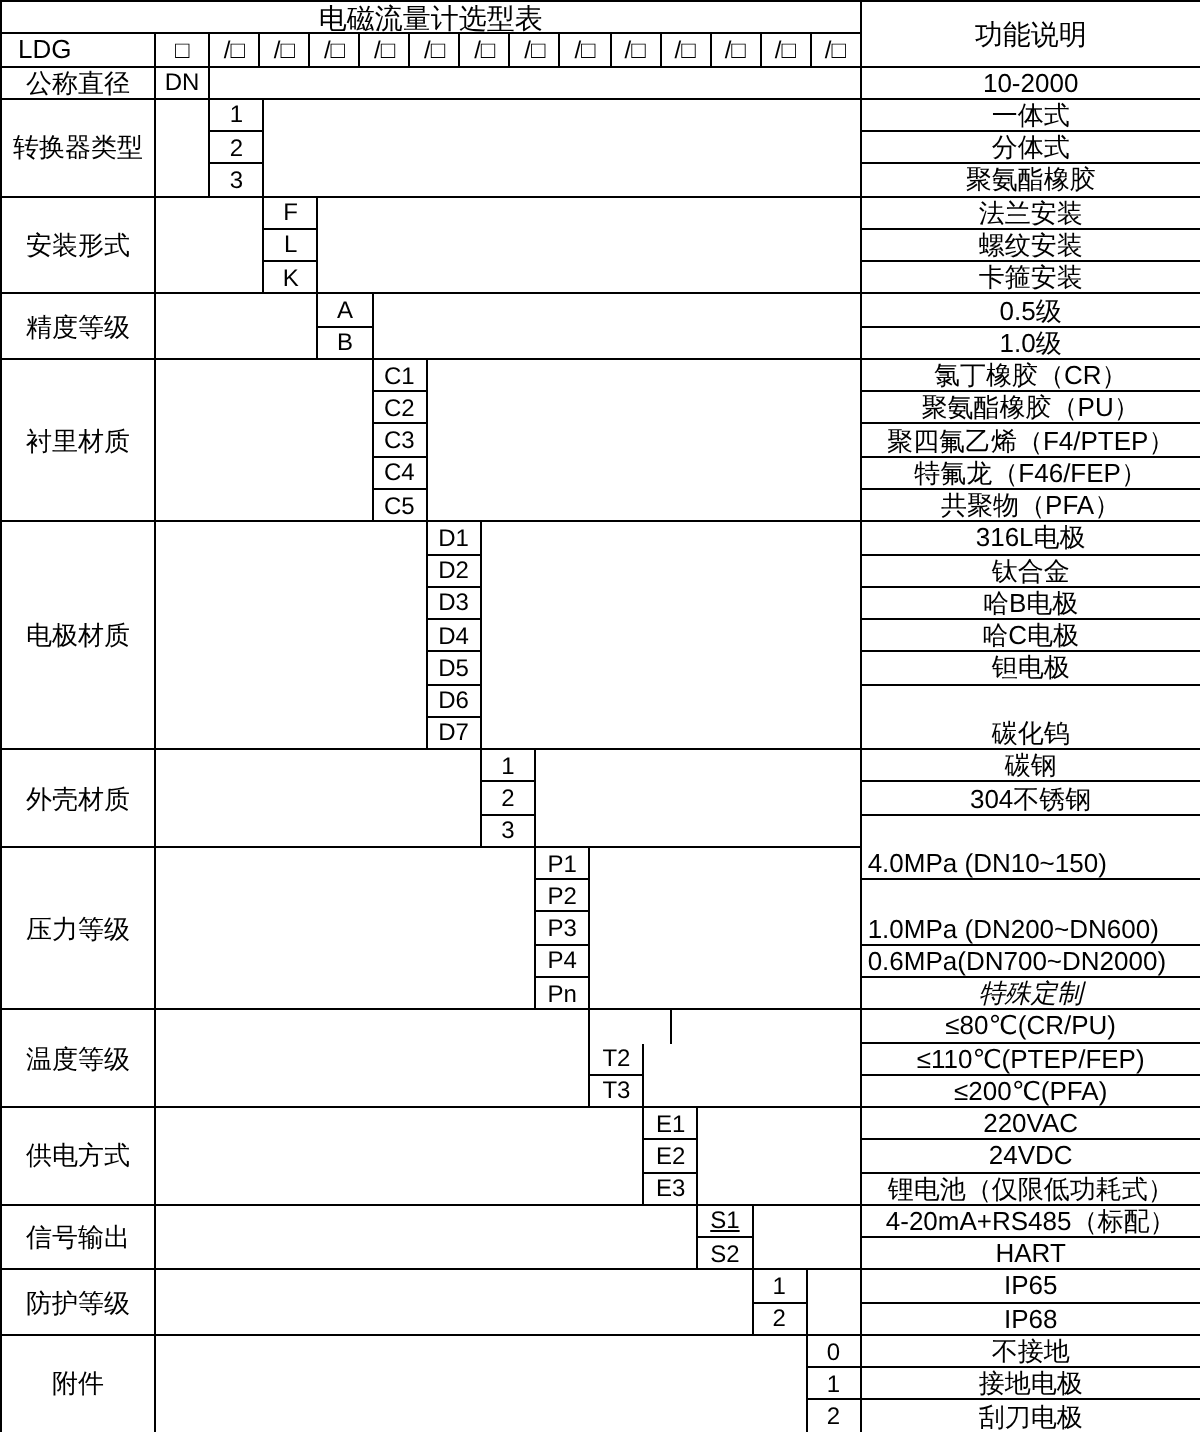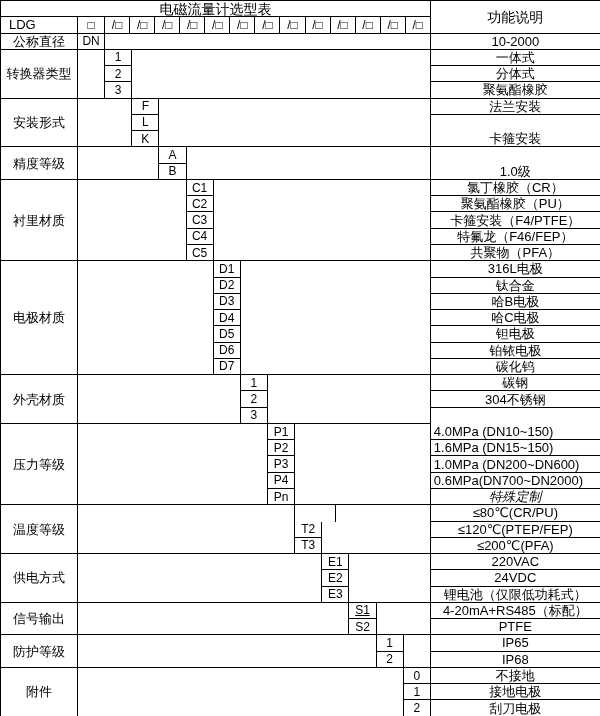--- a/index.html
+++ b/index.html
@@ -66,104 +66,104 @@
     <div class="c br bb code" style="grid-area: 5 / 3 / span 1 / span 1;">2</div>
     <div class="c br bb desc" style="grid-area: 5 / 15 / span 1 / span 1;">分体式</div>
     <div class="c br bb code" style="grid-area: 6 / 3 / span 1 / span 1;">3</div>
     <div class="c br bb desc" style="grid-area: 6 / 15 / span 1 / span 1;">聚氨酯橡胶</div>
     <div class="c br bb" style="grid-area: 4 / 4 / span 3 / span 11;"></div>
     <div class="c br bb lbl" style="grid-area: 7 / 1 / span 3 / span 1;">安装形式</div>
     <div class="c br bb" style="grid-area: 7 / 2 / span 3 / span 2;"></div>
     <div class="c br bb code" style="grid-area: 7 / 4 / span 1 / span 1;">F</div>
     <div class="c br bb desc" style="grid-area: 7 / 15 / span 1 / span 1;">法兰安装</div>
     <div class="c br bb code" style="grid-area: 8 / 4 / span 1 / span 1;">L</div>
+    <div class="c br bb desc" style="grid-area: 8 / 15 / span 1 / span 1;">螺纹安装</div>
     <div class="c br bb code" style="grid-area: 9 / 4 / span 1 / span 1;">K</div>
     <div class="c br bb desc" style="grid-area: 9 / 15 / span 1 / span 1;">卡箍安装</div>
     <div class="c br bb" style="grid-area: 7 / 5 / span 3 / span 10;"></div>
     <div class="c br bb lbl" style="grid-area: 10 / 1 / span 2 / span 1;">精度等级</div>
     <div class="c br bb" style="grid-area: 10 / 2 / span 2 / span 3;"></div>
     <div class="c br bb code" style="grid-area: 10 / 5 / span 1 / span 1;">A</div>
+    <div class="c br bb desc" style="grid-area: 10 / 15 / span 1 / span 1;">0.5级</div>
     <div class="c br bb code" style="grid-area: 11 / 5 / span 1 / span 1;">B</div>
     <div class="c br bb desc" style="grid-area: 11 / 15 / span 1 / span 1;">1.0级</div>
     <div class="c br bb" style="grid-area: 10 / 6 / span 2 / span 9;"></div>
     <div class="c br bb lbl" style="grid-area: 12 / 1 / span 5 / span 1;">衬里材质</div>
     <div class="c br bb" style="grid-area: 12 / 2 / span 5 / span 4;"></div>
     <div class="c br bb code" style="grid-area: 12 / 6 / span 1 / span 1;">C1</div>
     <div class="c br bb desc" style="grid-area: 12 / 15 / span 1 / span 1;">氯丁橡胶（CR）</div>
     <div class="c br bb code" style="grid-area: 13 / 6 / span 1 / span 1;">C2</div>
     <div class="c br bb desc" style="grid-area: 13 / 15 / span 1 / span 1;">聚氨酯橡胶（PU）</div>
     <div class="c br bb code" style="grid-area: 14 / 6 / span 1 / span 1;">C3</div>
-    <div class="c br bb desc" style="grid-area: 14 / 15 / span 1 / span 1;">卡箍安装（F4/PTFE）</div>
+    <div class="c br bb desc" style="grid-area: 14 / 15 / span 1 / span 1;">聚四氟乙烯（F4/PTEP）</div>
     <div class="c br bb code" style="grid-area: 15 / 6 / span 1 / span 1;">C4</div>
     <div class="c br bb desc" style="grid-area: 15 / 15 / span 1 / span 1;">特氟龙（F46/FEP）</div>
     <div class="c br bb code" style="grid-area: 16 / 6 / span 1 / span 1;">C5</div>
     <div class="c br bb desc" style="grid-area: 16 / 15 / span 1 / span 1;">共聚物（PFA）</div>
     <div class="c br bb" style="grid-area: 12 / 7 / span 5 / span 8;"></div>
     <div class="c br bb lbl" style="grid-area: 17 / 1 / span 7 / span 1;">电极材质</div>
     <div class="c br bb" style="grid-area: 17 / 2 / span 7 / span 5;"></div>
     <div class="c br bb code" style="grid-area: 17 / 7 / span 1 / span 1;">D1</div>
     <div class="c br bb desc" style="grid-area: 17 / 15 / span 1 / span 1;">316L电极</div>
     <div class="c br bb code" style="grid-area: 18 / 7 / span 1 / span 1;">D2</div>
     <div class="c br bb desc" style="grid-area: 18 / 15 / span 1 / span 1;">钛合金</div>
     <div class="c br bb code" style="grid-area: 19 / 7 / span 1 / span 1;">D3</div>
     <div class="c br bb desc" style="grid-area: 19 / 15 / span 1 / span 1;">哈B电极</div>
     <div class="c br bb code" style="grid-area: 20 / 7 / span 1 / span 1;">D4</div>
     <div class="c br bb desc" style="grid-area: 20 / 15 / span 1 / span 1;">哈C电极</div>
     <div class="c br bb code" style="grid-area: 21 / 7 / span 1 / span 1;">D5</div>
     <div class="c br bb desc" style="grid-area: 21 / 15 / span 1 / span 1;">钽电极</div>
     <div class="c br bb code" style="grid-area: 22 / 7 / span 1 / span 1;">D6</div>
-    <div class="c br bb desc" style="grid-area: 22 / 15 / span 1 / span 1;">铂铱电极</div>
     <div class="c br bb code" style="grid-area: 23 / 7 / span 1 / span 1;">D7</div>
     <div class="c br bb desc" style="grid-area: 23 / 15 / span 1 / span 1;">碳化钨</div>
     <div class="c br bb" style="grid-area: 17 / 8 / span 7 / span 7;"></div>
     <div class="c br bb lbl" style="grid-area: 24 / 1 / span 3 / span 1;">外壳材质</div>
     <div class="c br bb" style="grid-area: 24 / 2 / span 3 / span 6;"></div>
     <div class="c br bb code" style="grid-area: 24 / 8 / span 1 / span 1;">1</div>
     <div class="c br bb desc" style="grid-area: 24 / 15 / span 1 / span 1;">碳钢</div>
     <div class="c br bb code" style="grid-area: 25 / 8 / span 1 / span 1;">2</div>
     <div class="c br bb desc" style="grid-area: 25 / 15 / span 1 / span 1;">304不锈钢</div>
     <div class="c br bb code" style="grid-area: 26 / 8 / span 1 / span 1;">3</div>
     <div class="c br bb" style="grid-area: 24 / 9 / span 3 / span 6;"></div>
     <div class="c br bb lbl" style="grid-area: 27 / 1 / span 5 / span 1;">压力等级</div>
     <div class="c br bb" style="grid-area: 27 / 2 / span 5 / span 7;"></div>
     <div class="c br bb code" style="grid-area: 27 / 9 / span 1 / span 1;">P1</div>
     <div class="c br bb desc left" style="grid-area: 27 / 15 / span 1 / span 1;">4.0MPa (DN10~150)</div>
     <div class="c br bb code" style="grid-area: 28 / 9 / span 1 / span 1;">P2</div>
-    <div class="c br bb desc left" style="grid-area: 28 / 15 / span 1 / span 1;">1.6MPa (DN15~150)</div>
     <div class="c br bb code" style="grid-area: 29 / 9 / span 1 / span 1;">P3</div>
     <div class="c br bb desc left" style="grid-area: 29 / 15 / span 1 / span 1;">1.0MPa (DN200~DN600)</div>
     <div class="c br bb code" style="grid-area: 30 / 9 / span 1 / span 1;">P4</div>
     <div class="c br bb desc left" style="grid-area: 30 / 15 / span 1 / span 1;">0.6MPa(DN700~DN2000)</div>
     <div class="c br bb code" style="grid-area: 31 / 9 / span 1 / span 1;">Pn</div>
     <div class="c br bb desc" style="grid-area: 31 / 15 / span 1 / span 1; font-style: italic;">特殊定制</div>
     <div class="c br bb" style="grid-area: 27 / 10 / span 5 / span 5;"></div>
     <div class="c br bb lbl" style="grid-area: 32 / 1 / span 3 / span 1;">温度等级</div>
     <div class="c br bb" style="grid-area: 32 / 2 / span 3 / span 8;"></div>
     <div class="c br bb code" style="grid-area: 32 / 10 / span 1 / span 1; margin-left: 40px;">T1</div>
     <div class="c br bb desc" style="grid-area: 32 / 15 / span 1 / span 1;">≤80℃(CR/PU)</div>
     <div class="c br bb code" style="grid-area: 33 / 10 / span 1 / span 1;">T2</div>
-    <div class="c br bb desc" style="grid-area: 33 / 15 / span 1 / span 1;">≤120℃(PTEP/FEP)</div>
+    <div class="c br bb desc" style="grid-area: 33 / 15 / span 1 / span 1;">≤110℃(PTEP/FEP)</div>
     <div class="c br bb code" style="grid-area: 34 / 10 / span 1 / span 1;">T3</div>
     <div class="c br bb desc" style="grid-area: 34 / 15 / span 1 / span 1;">≤200℃(PFA)</div>
     <div class="c br bb" style="grid-area: 32 / 11 / span 3 / span 4;"></div>
     <div class="c br bb lbl" style="grid-area: 35 / 1 / span 3 / span 1;">供电方式</div>
     <div class="c br bb" style="grid-area: 35 / 2 / span 3 / span 9;"></div>
     <div class="c br bb code" style="grid-area: 35 / 11 / span 1 / span 1;">E1</div>
     <div class="c br bb desc" style="grid-area: 35 / 15 / span 1 / span 1;">220VAC</div>
     <div class="c br bb code" style="grid-area: 36 / 11 / span 1 / span 1;">E2</div>
     <div class="c br bb desc" style="grid-area: 36 / 15 / span 1 / span 1;">24VDC</div>
     <div class="c br bb code" style="grid-area: 37 / 11 / span 1 / span 1;">E3</div>
     <div class="c br bb desc" style="grid-area: 37 / 15 / span 1 / span 1;">锂电池（仅限低功耗式）</div>
     <div class="c br bb" style="grid-area: 35 / 12 / span 3 / span 3;"></div>
     <div class="c br bb lbl" style="grid-area: 38 / 1 / span 2 / span 1;">信号输出</div>
     <div class="c br bb" style="grid-area: 38 / 2 / span 2 / span 10;"></div>
     <div class="c br bb code" style="grid-area: 38 / 12 / span 1 / span 1; text-decoration: underline;">S1</div>
     <div class="c br bb desc" style="grid-area: 38 / 15 / span 1 / span 1;">4-20mA+RS485（标配）</div>
     <div class="c br bb code" style="grid-area: 39 / 12 / span 1 / span 1;">S2</div>
-    <div class="c br bb desc" style="grid-area: 39 / 15 / span 1 / span 1;">PTFE</div>
+    <div class="c br bb desc" style="grid-area: 39 / 15 / span 1 / span 1;">HART</div>
     <div class="c br bb" style="grid-area: 38 / 13 / span 2 / span 2;"></div>
     <div class="c br bb lbl" style="grid-area: 40 / 1 / span 2 / span 1;">防护等级</div>
     <div class="c br bb" style="grid-area: 40 / 2 / span 2 / span 11;"></div>
     <div class="c br bb code" style="grid-area: 40 / 13 / span 1 / span 1;">1</div>
     <div class="c br bb desc" style="grid-area: 40 / 15 / span 1 / span 1;">IP65</div>
     <div class="c br bb code" style="grid-area: 41 / 13 / span 1 / span 1;">2</div>
     <div class="c br bb desc" style="grid-area: 41 / 15 / span 1 / span 1;">IP68</div>
     <div class="c br bb" style="grid-area: 40 / 14 / span 2 / span 1;"></div>
     <div class="c br bb lbl" style="grid-area: 42 / 1 / span 3 / span 1;">附件</div>
     <div class="c br bb" style="grid-area: 42 / 2 / span 3 / span 12;"></div>

